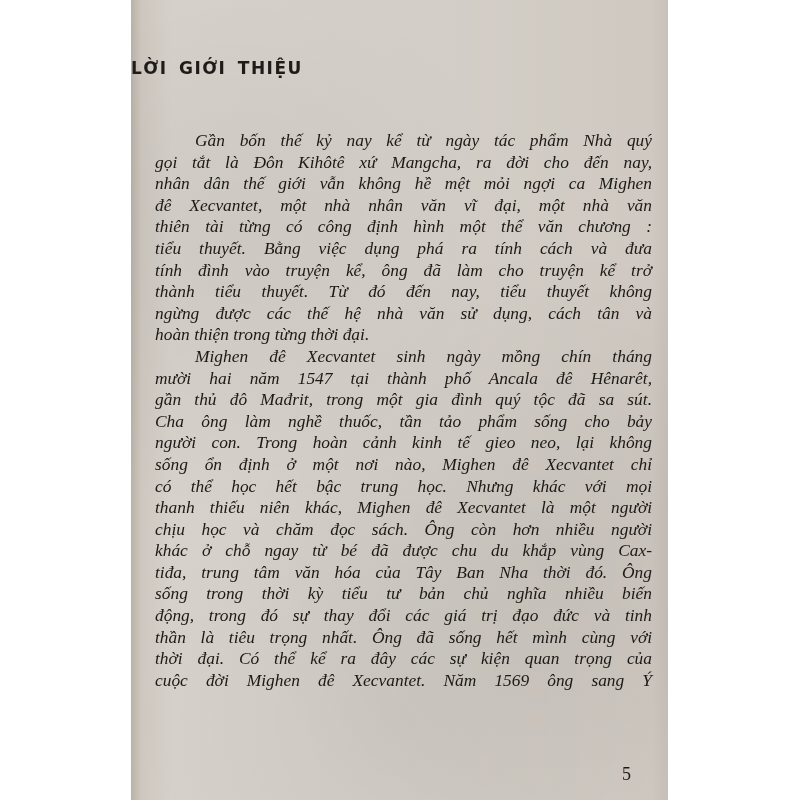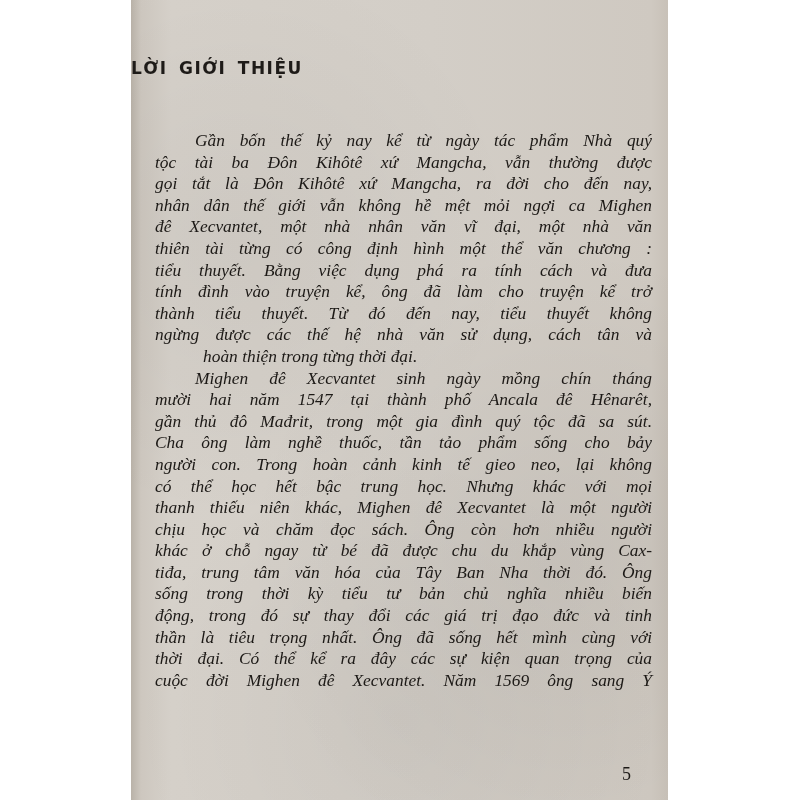--- a/index.html
+++ b/index.html
@@ -55,56 +55,56 @@
     }
     .line {
       display: block;
       white-space: nowrap;
       text-align-last: justify;
       text-align: justify;
       height: 21.6px;
       overflow: visible;
     }
     .line.indent { padding-left: 40px; }
-    .line.last { text-align-last: left; margin-left: 48px; }
+    .line.last { text-align-last: left; }
     .pagenum {
       position: absolute;
       left: 491px;
       top: 764px;
       font-family: "Liberation Serif", serif;
       font-size: 18px;
       color: #1c1916;
     }
   </style>
 </head>
 <body>
 
 <div class="page">
   <div class="title">LỜI GIỚI THIỆU</div>
 
   <div class="body">
     <div>
       <span class="line indent">Gần bốn thế kỷ nay kể từ ngày tác phẩm Nhà quý</span>
-      <span class="line">tộc tài ba Đôn Kihôtê xứ Mangcha, vẫn thường được</span>
       <span class="line">gọi tắt là Đôn Kihôtê xứ Mangcha, ra đời cho đến nay,</span>
       <span class="line">nhân dân thế giới vẫn không hề mệt mỏi ngợi ca Mighen</span>
       <span class="line">đê Xecvantet, một nhà nhân văn vĩ đại, một nhà văn</span>
       <span class="line">thiên tài từng có công định hình một thể văn chương :</span>
       <span class="line">tiểu thuyết. Bằng việc dụng phá ra tính cách và đưa</span>
       <span class="line">tính đình vào truyện kể, ông đã làm cho truyện kể trở</span>
       <span class="line">thành tiểu thuyết. Từ đó đến nay, tiểu thuyết không</span>
       <span class="line">ngừng được các thế hệ nhà văn sử dụng, cách tân và</span>
       <span class="line last">hoàn thiện trong từng thời đại.</span>
     </div>
     <div>
       <span class="line indent">Mighen đê Xecvantet sinh ngày mồng chín tháng</span>
       <span class="line">mười hai năm 1547 tại thành phố Ancala đê Hênarêt,</span>
       <span class="line">gần thủ đô Mađrit, trong một gia đình quý tộc đã sa sút.</span>
       <span class="line">Cha ông làm nghề thuốc, tần tảo phẩm sống cho bảy</span>
       <span class="line">người con. Trong hoàn cảnh kinh tế gieo neo, lại không</span>
+      <span class="line">sống ổn định ở một nơi nào, Mighen đê Xecvantet chỉ</span>
       <span class="line">có thể học hết bậc trung học. Nhưng khác với mọi</span>
       <span class="line">thanh thiếu niên khác, Mighen đê Xecvantet là một người</span>
       <span class="line">chịu học và chăm đọc sách. Ông còn hơn nhiều người</span>
       <span class="line">khác ở chỗ ngay từ bé đã được chu du khắp vùng Cax-</span>
       <span class="line">tiđa, trung tâm văn hóa của Tây Ban Nha thời đó. Ông</span>
       <span class="line">sống trong thời kỳ tiểu tư bản chủ nghĩa nhiều biến</span>
       <span class="line">động, trong đó sự thay đổi các giá trị đạo đức và tinh</span>
       <span class="line">thần là tiêu trọng nhất. Ông đã sống hết mình cùng với</span>
       <span class="line">thời đại. Có thể kể ra đây các sự kiện quan trọng của</span>
       <span class="line">cuộc đời Mighen đê Xecvantet. Năm 1569 ông sang Ý</span>

